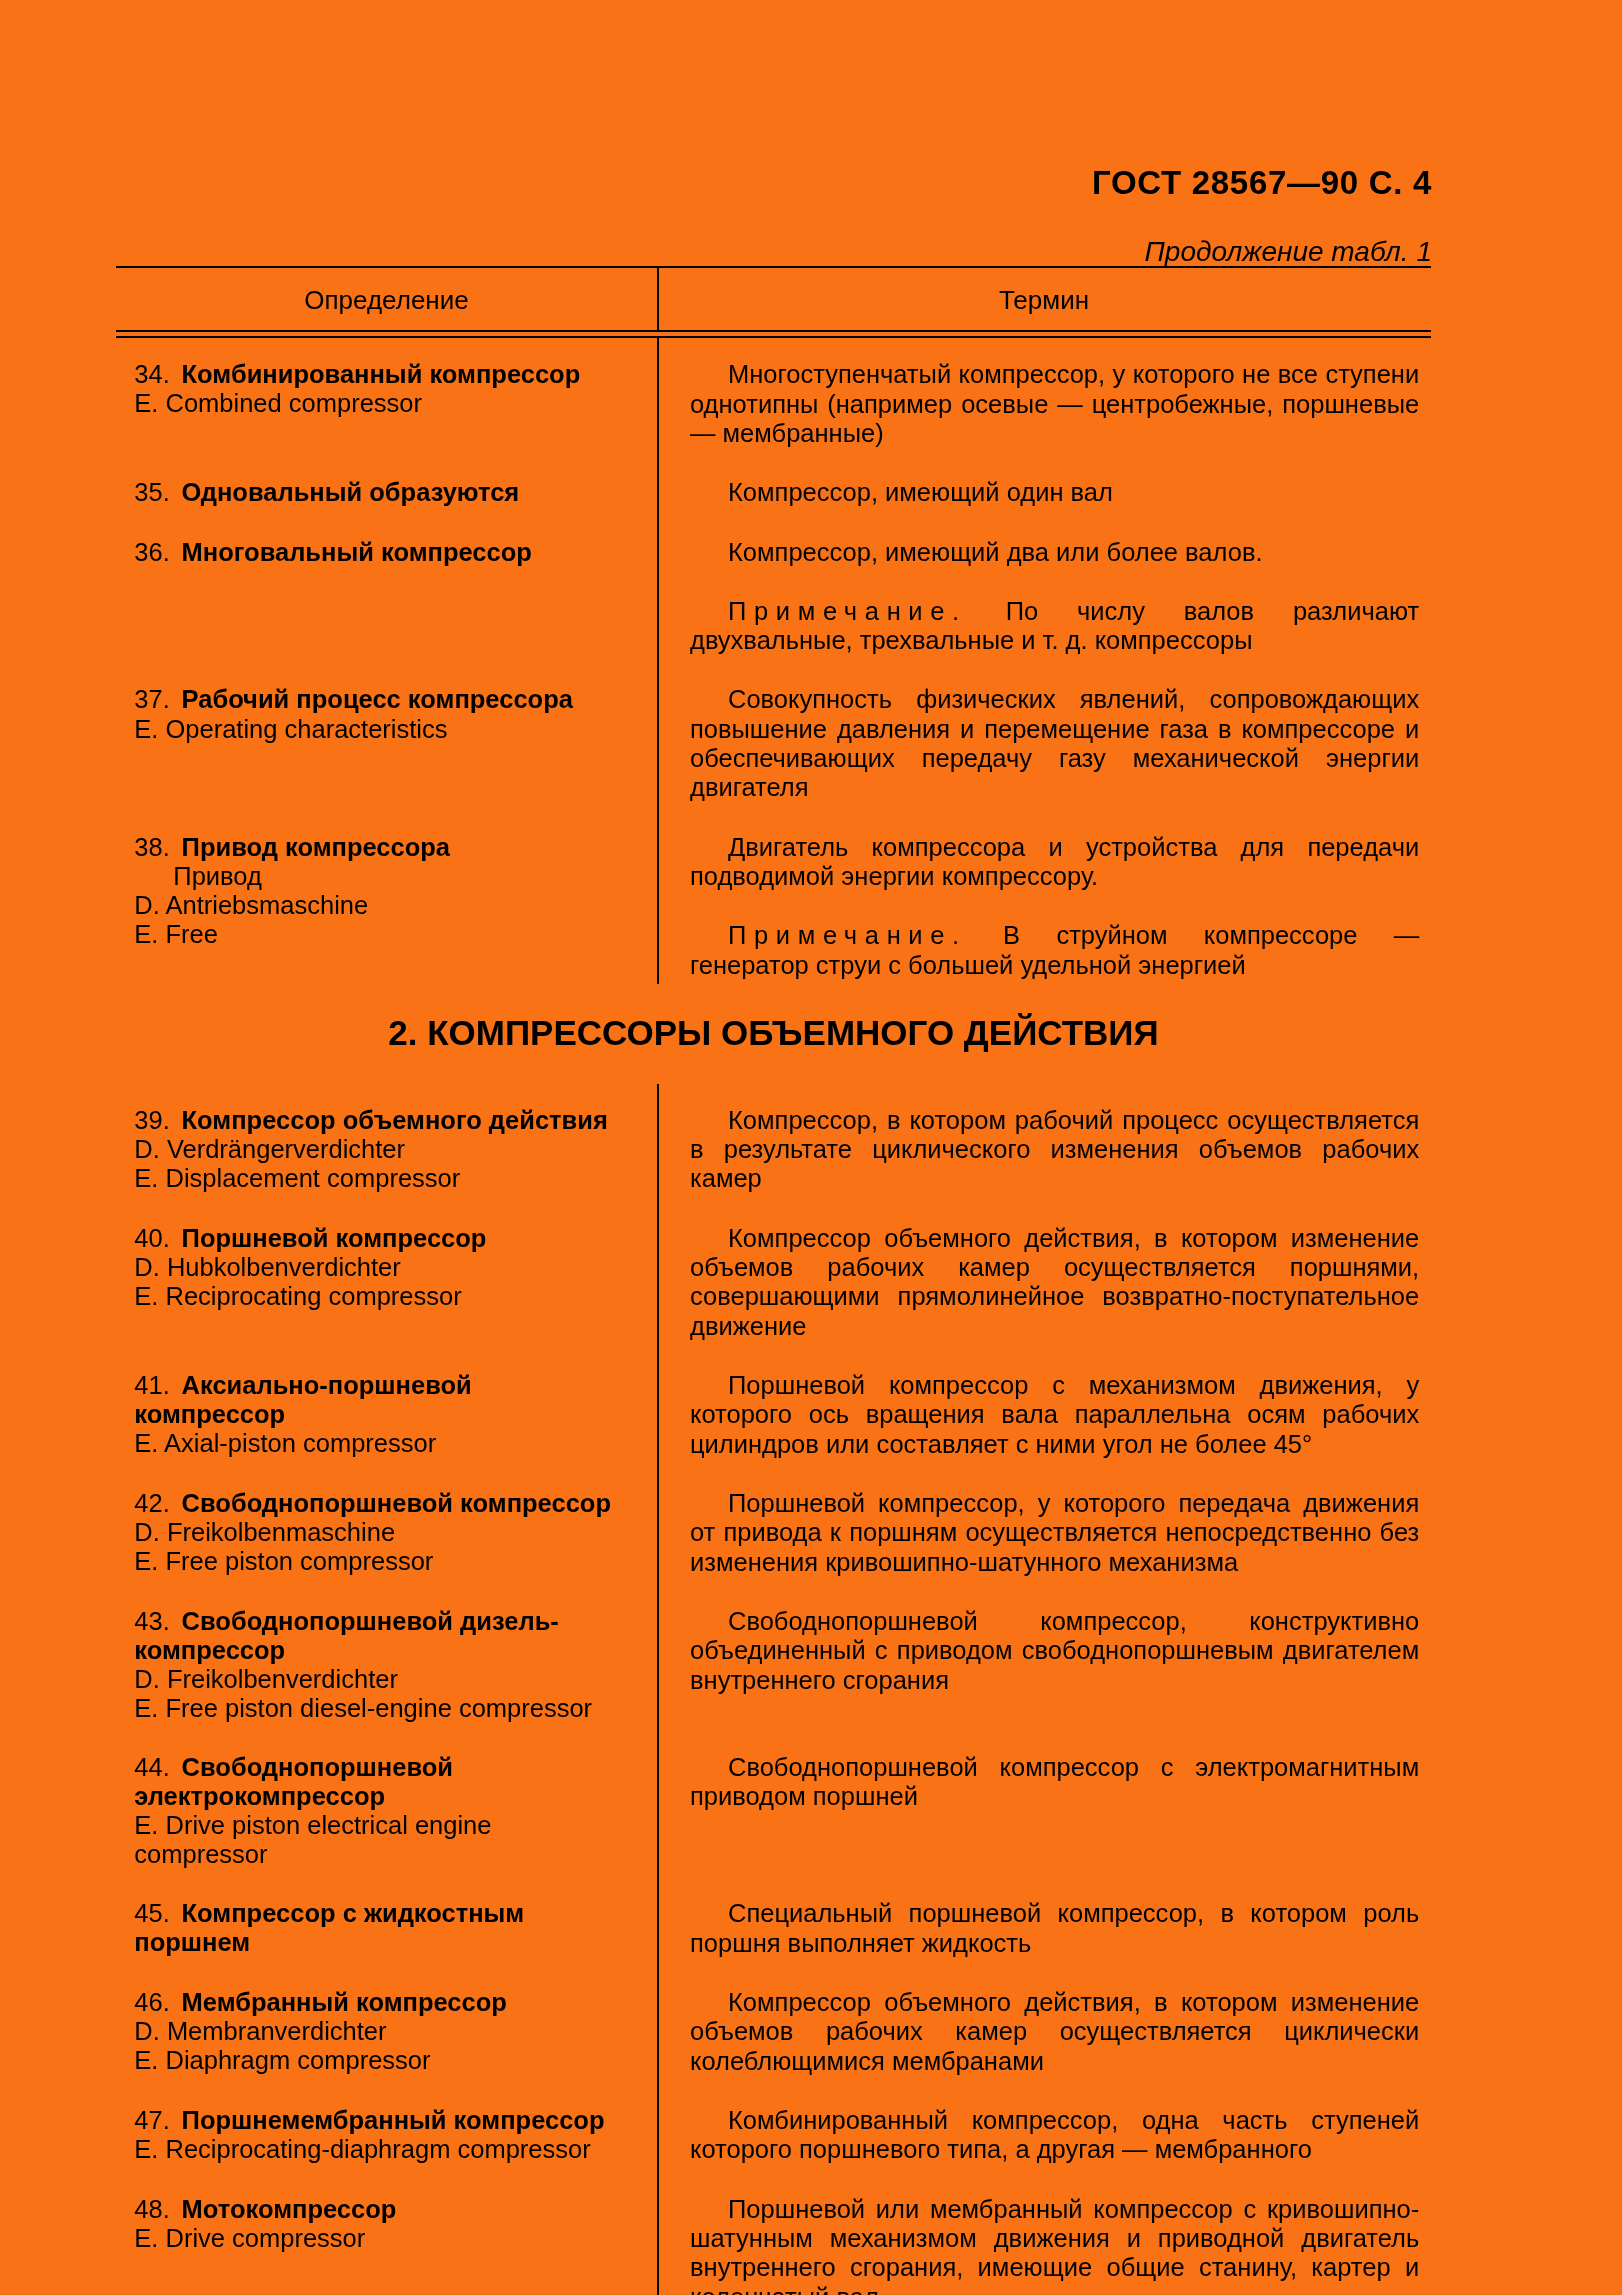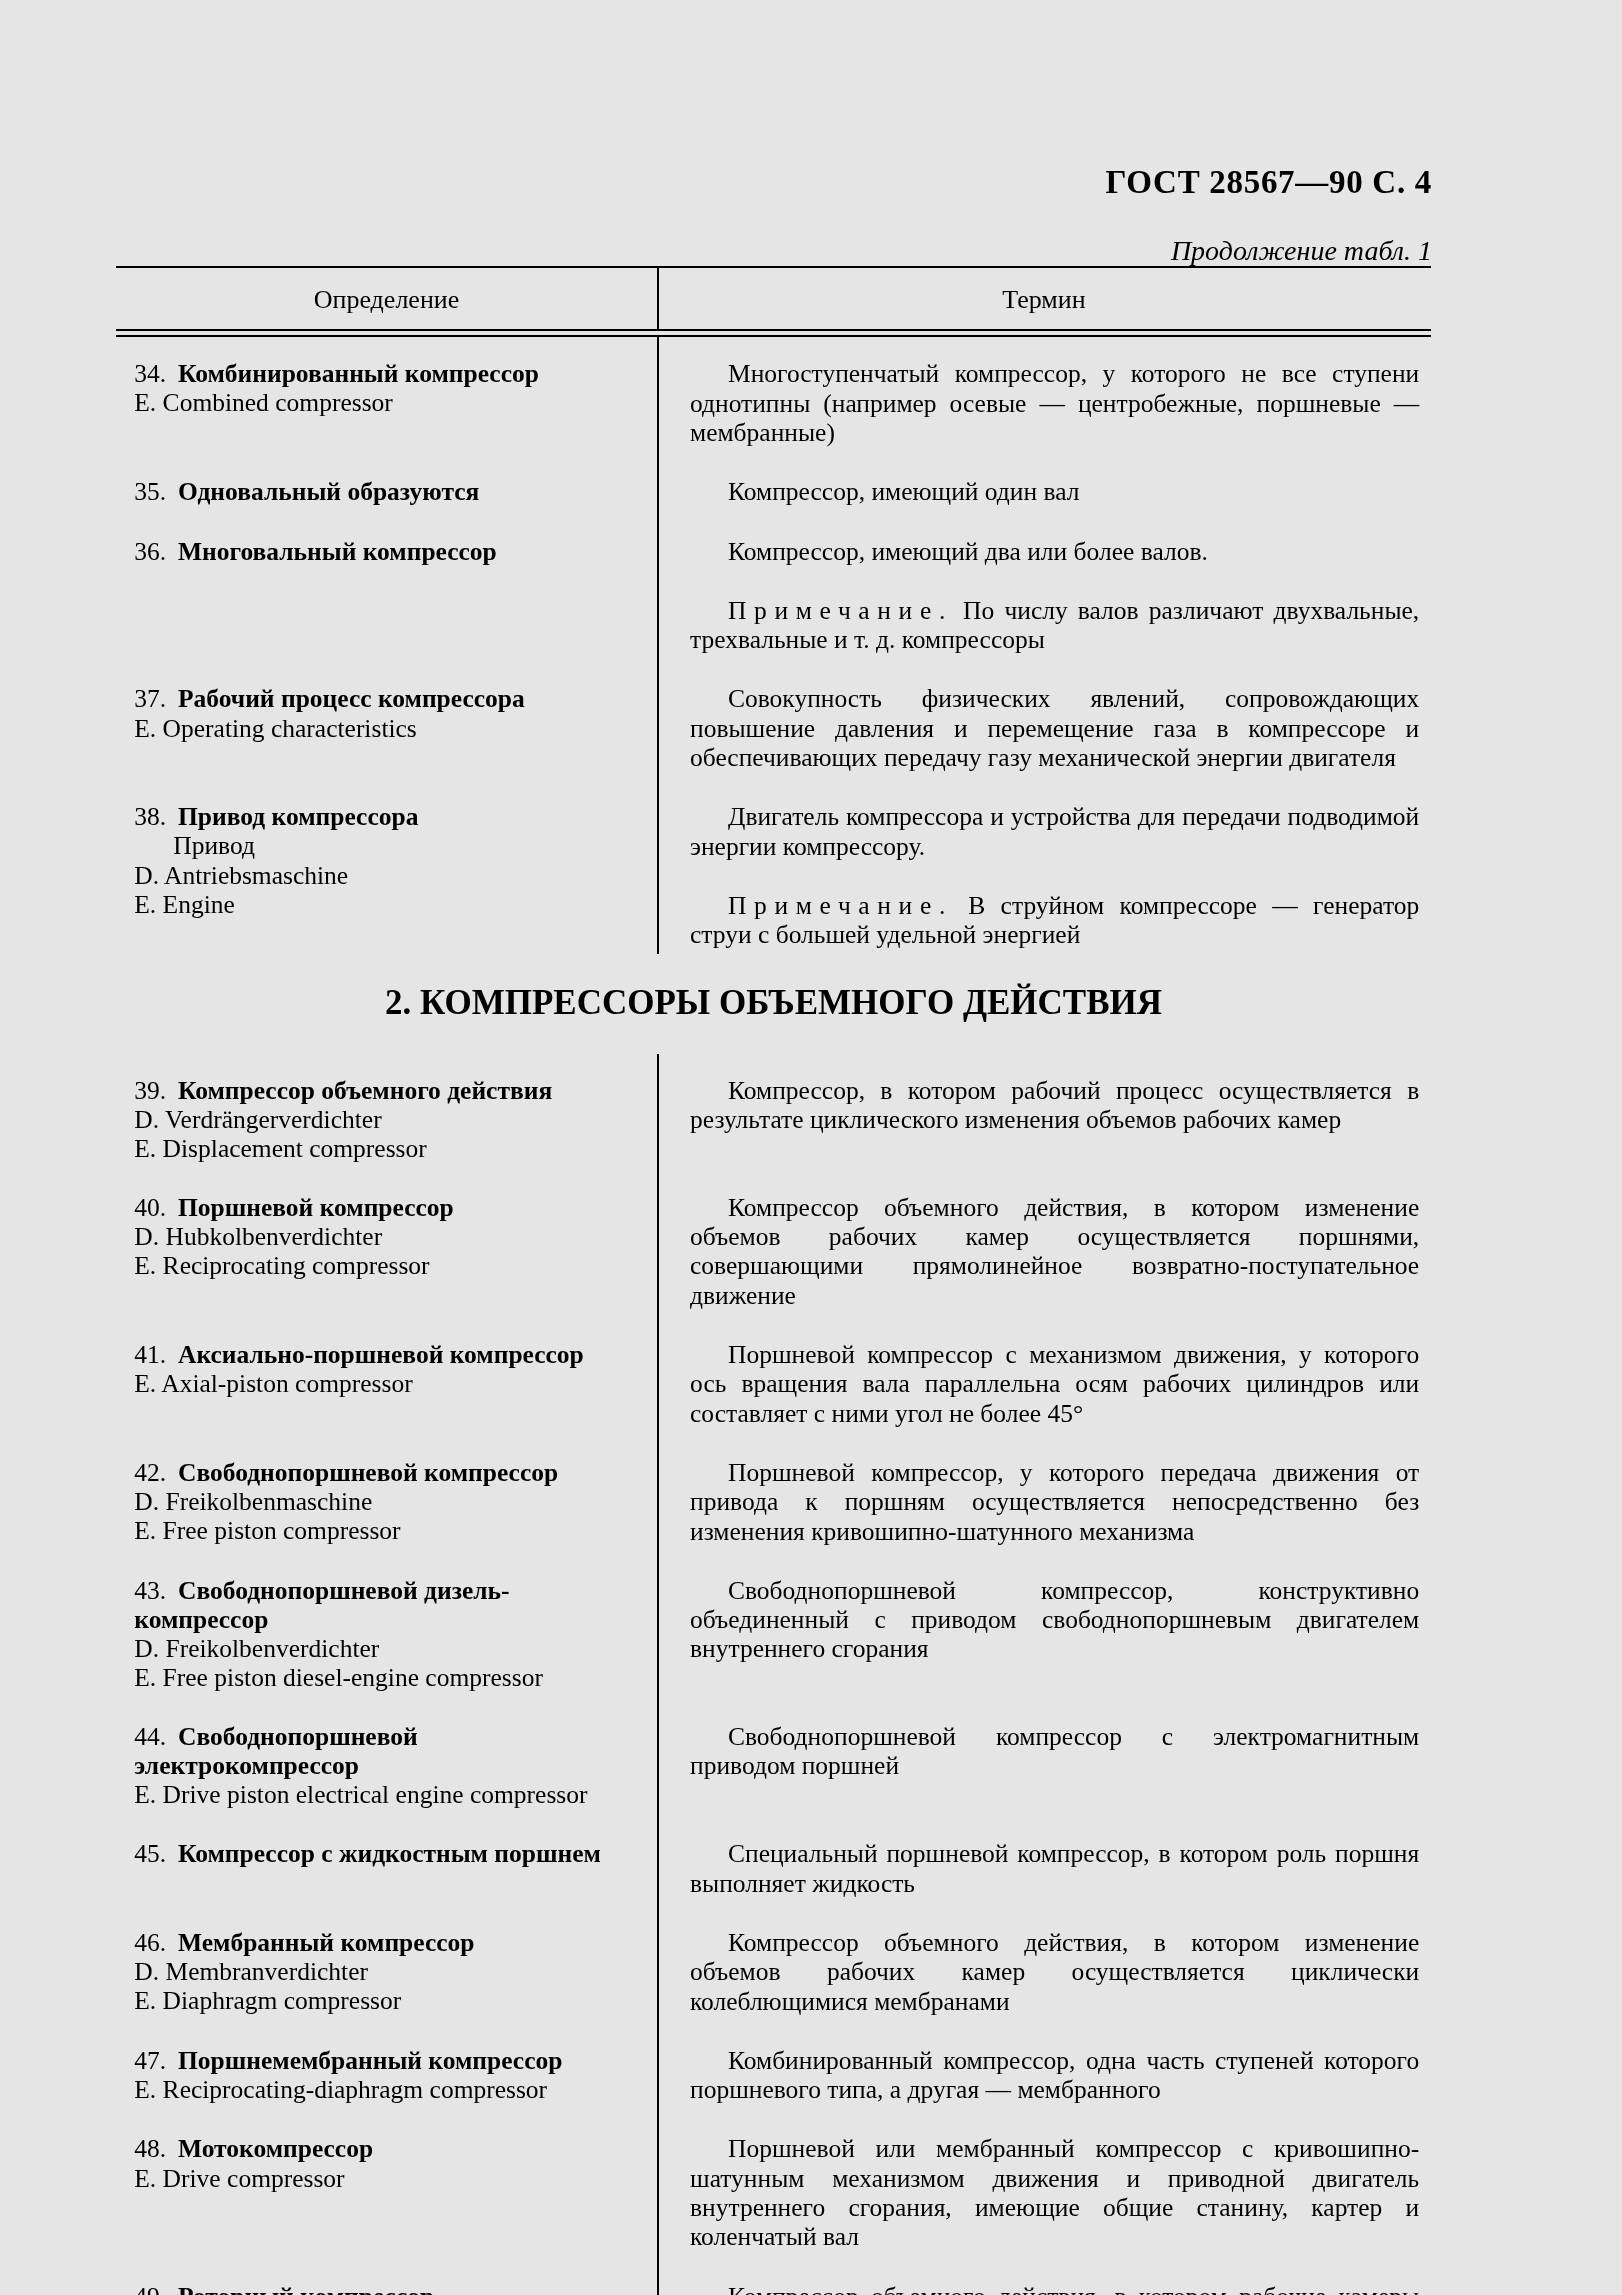--- a/index.html
+++ b/index.html
@@ -1,22 +1,22 @@
 <!DOCTYPE html>
 <html lang="ru" style="font-size:10.5px"><head>
 <meta charset="utf-8">
 <style>
   html, body { margin: 0; padding: 0; background: #ffffff; }
   .page {
     position: relative;
     width: 1622px;
     height: 2295px;
-    background: #e5e5e5;
+    background: #f97316;
     color: #000000;
-    font-family: Liberation Serif, serif;
+    font-family: Liberation Sans, sans-serif;
     overflow: hidden;
   }
   .header-block {
     position: absolute;
     top: 164px;
     right: 190px;
     text-align: right;
   }
   .gost-header {
     font-size: 33px;
@@ -148,21 +148,21 @@
             </div>
             <div class="def-cell">
               <p class="def-p">Совокупность физических явлений, сопровождающих повышение давления и перемещение газа в компрессоре и обеспечивающих передачу газу механической энергии двигателя</p>
             </div>
           </div>
           <div class="row">
             <div class="term-cell">
               <div><span class="num">38.</span><b>Привод компрессора</b></div>
               <div class="alias synonym">Привод</div>
               <div class="alias">D. Antriebsmaschine</div>
-              <div class="alias">E. Engine</div>
+              <div class="alias">E. Free</div>
             </div>
             <div class="def-cell">
               <p class="def-p">Двигатель компрессора и устройства для передачи подводимой энергии компрессору.</p>
               <p class="def-note"><span class="note-label">Примечание.</span> В струйном компрессоре — генератор струи с большей удельной энергией</p>
             </div>
           </div>
         </div>
         <div class="section-heading">2. КОМПРЕССОРЫ ОБЪЕМНОГО ДЕЙСТВИЯ</div>
         <div class="tbody">
           <div class="vline"></div>

